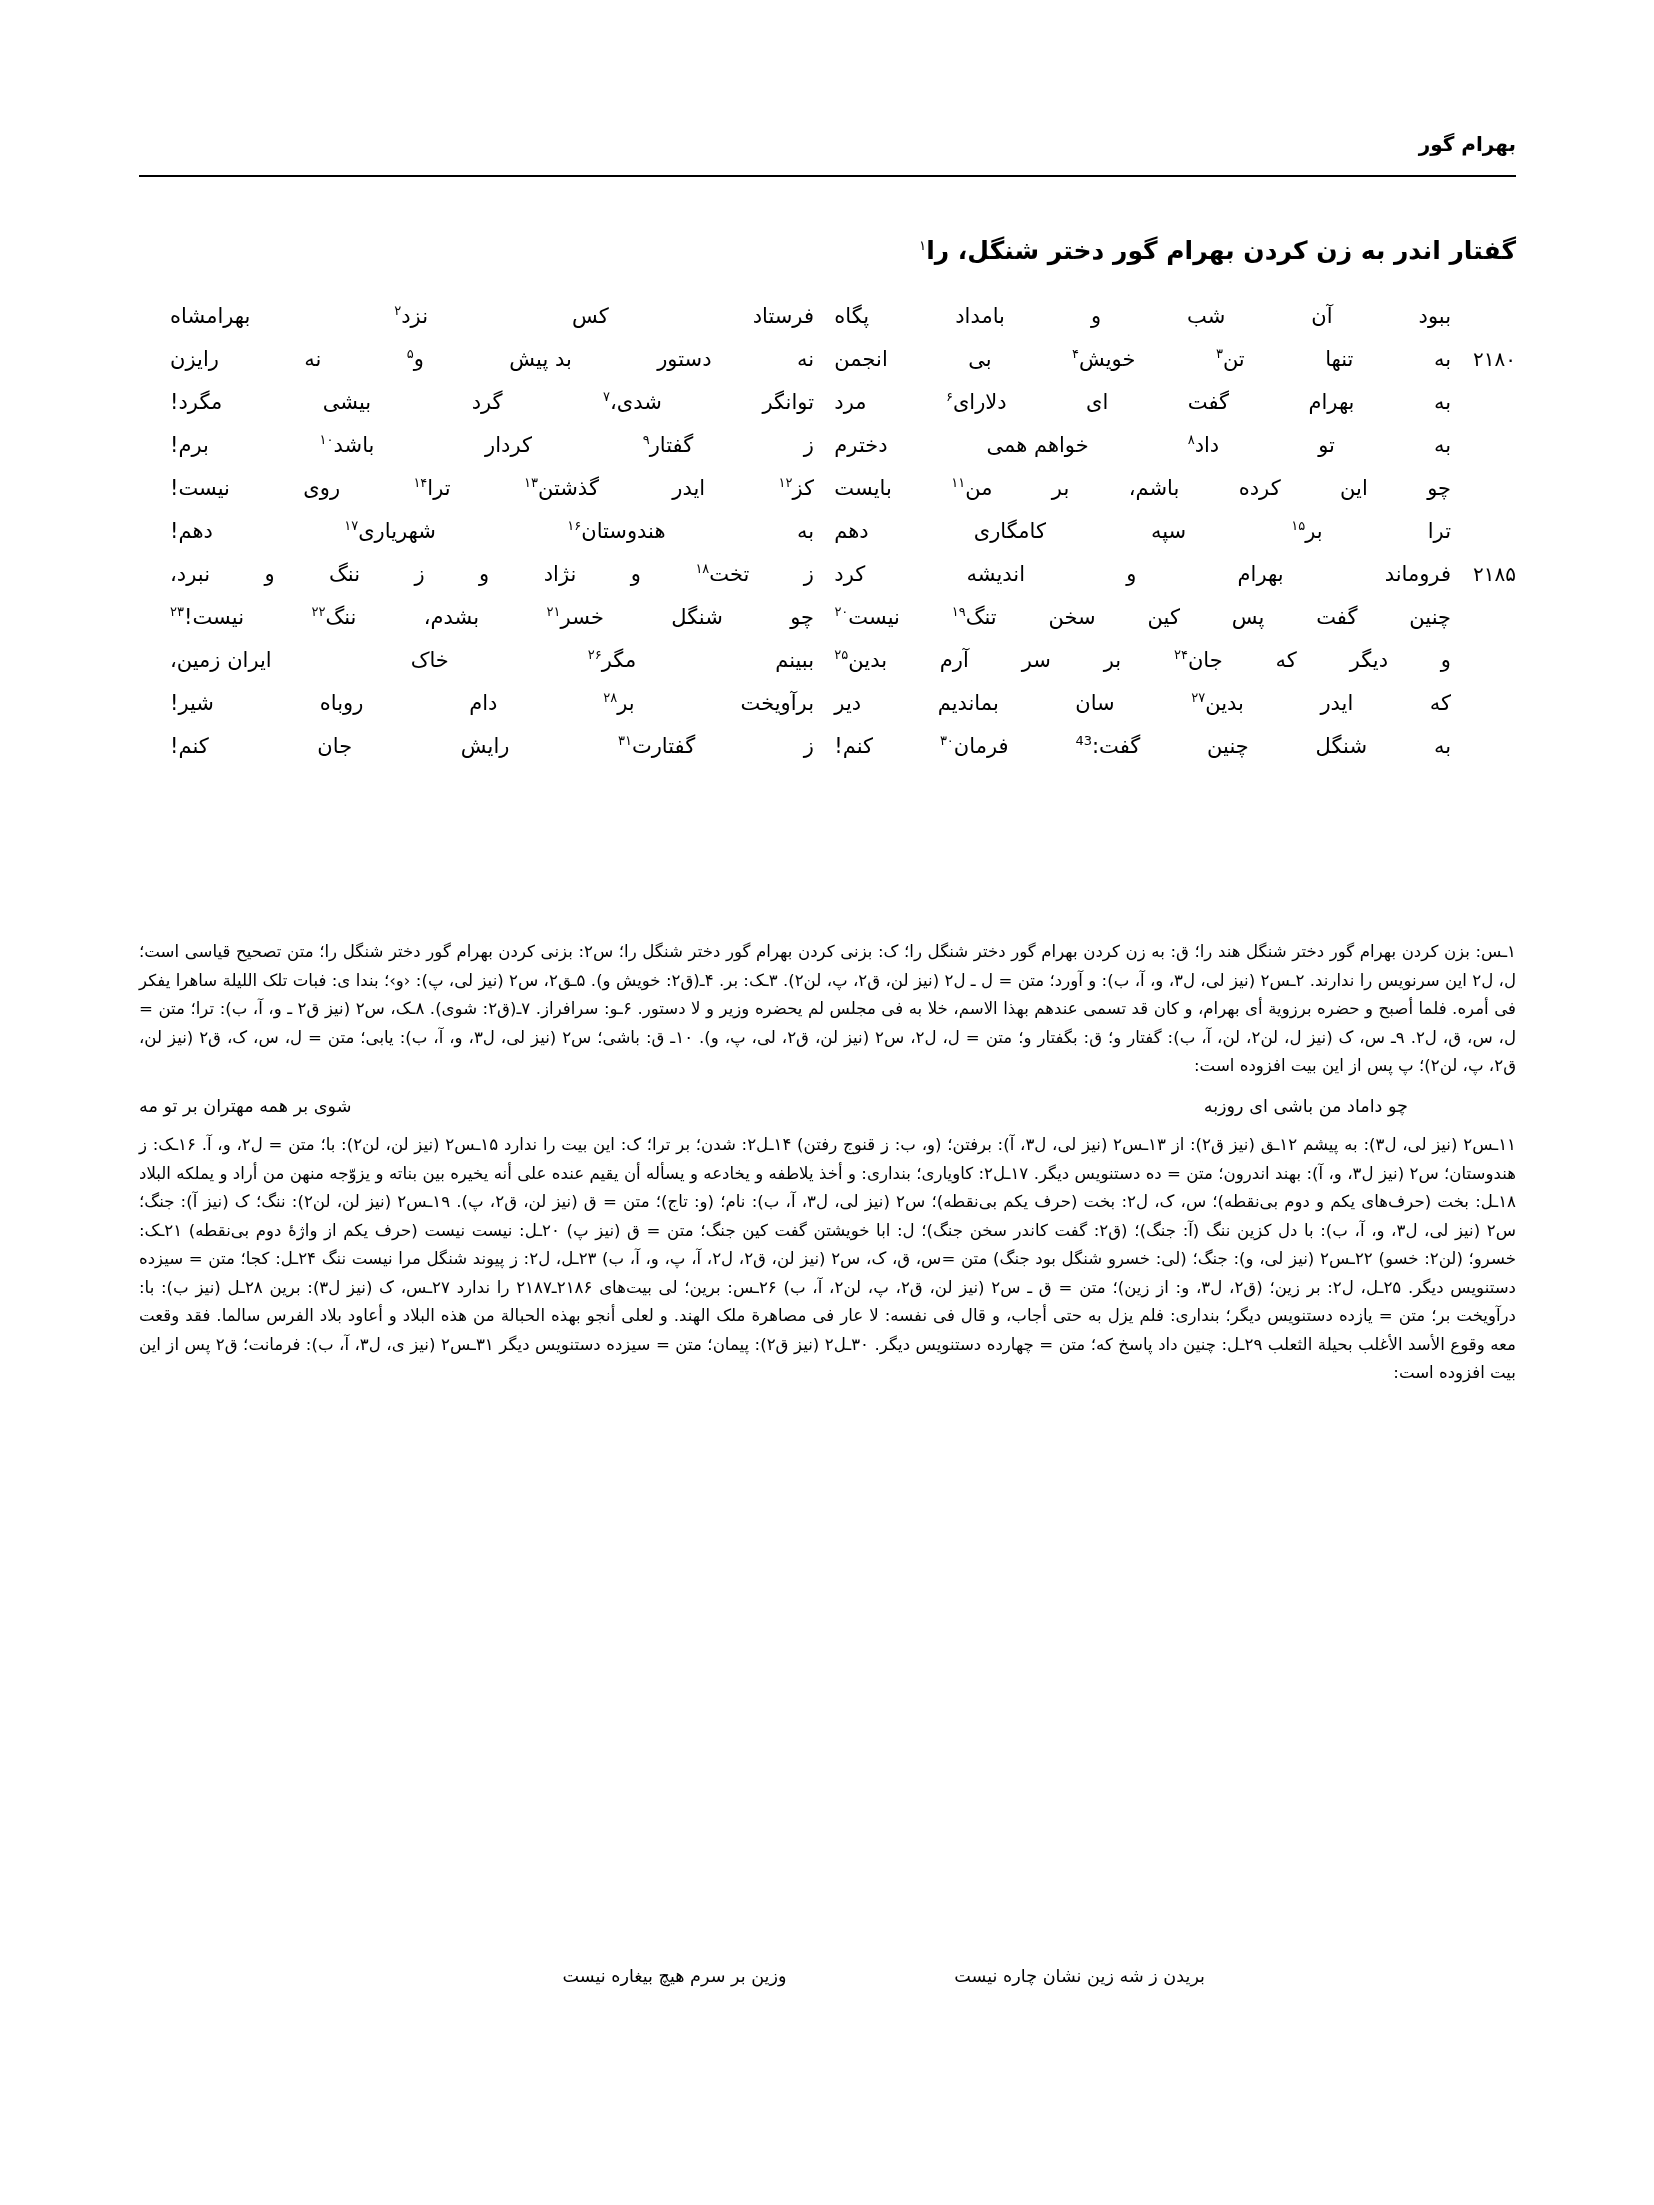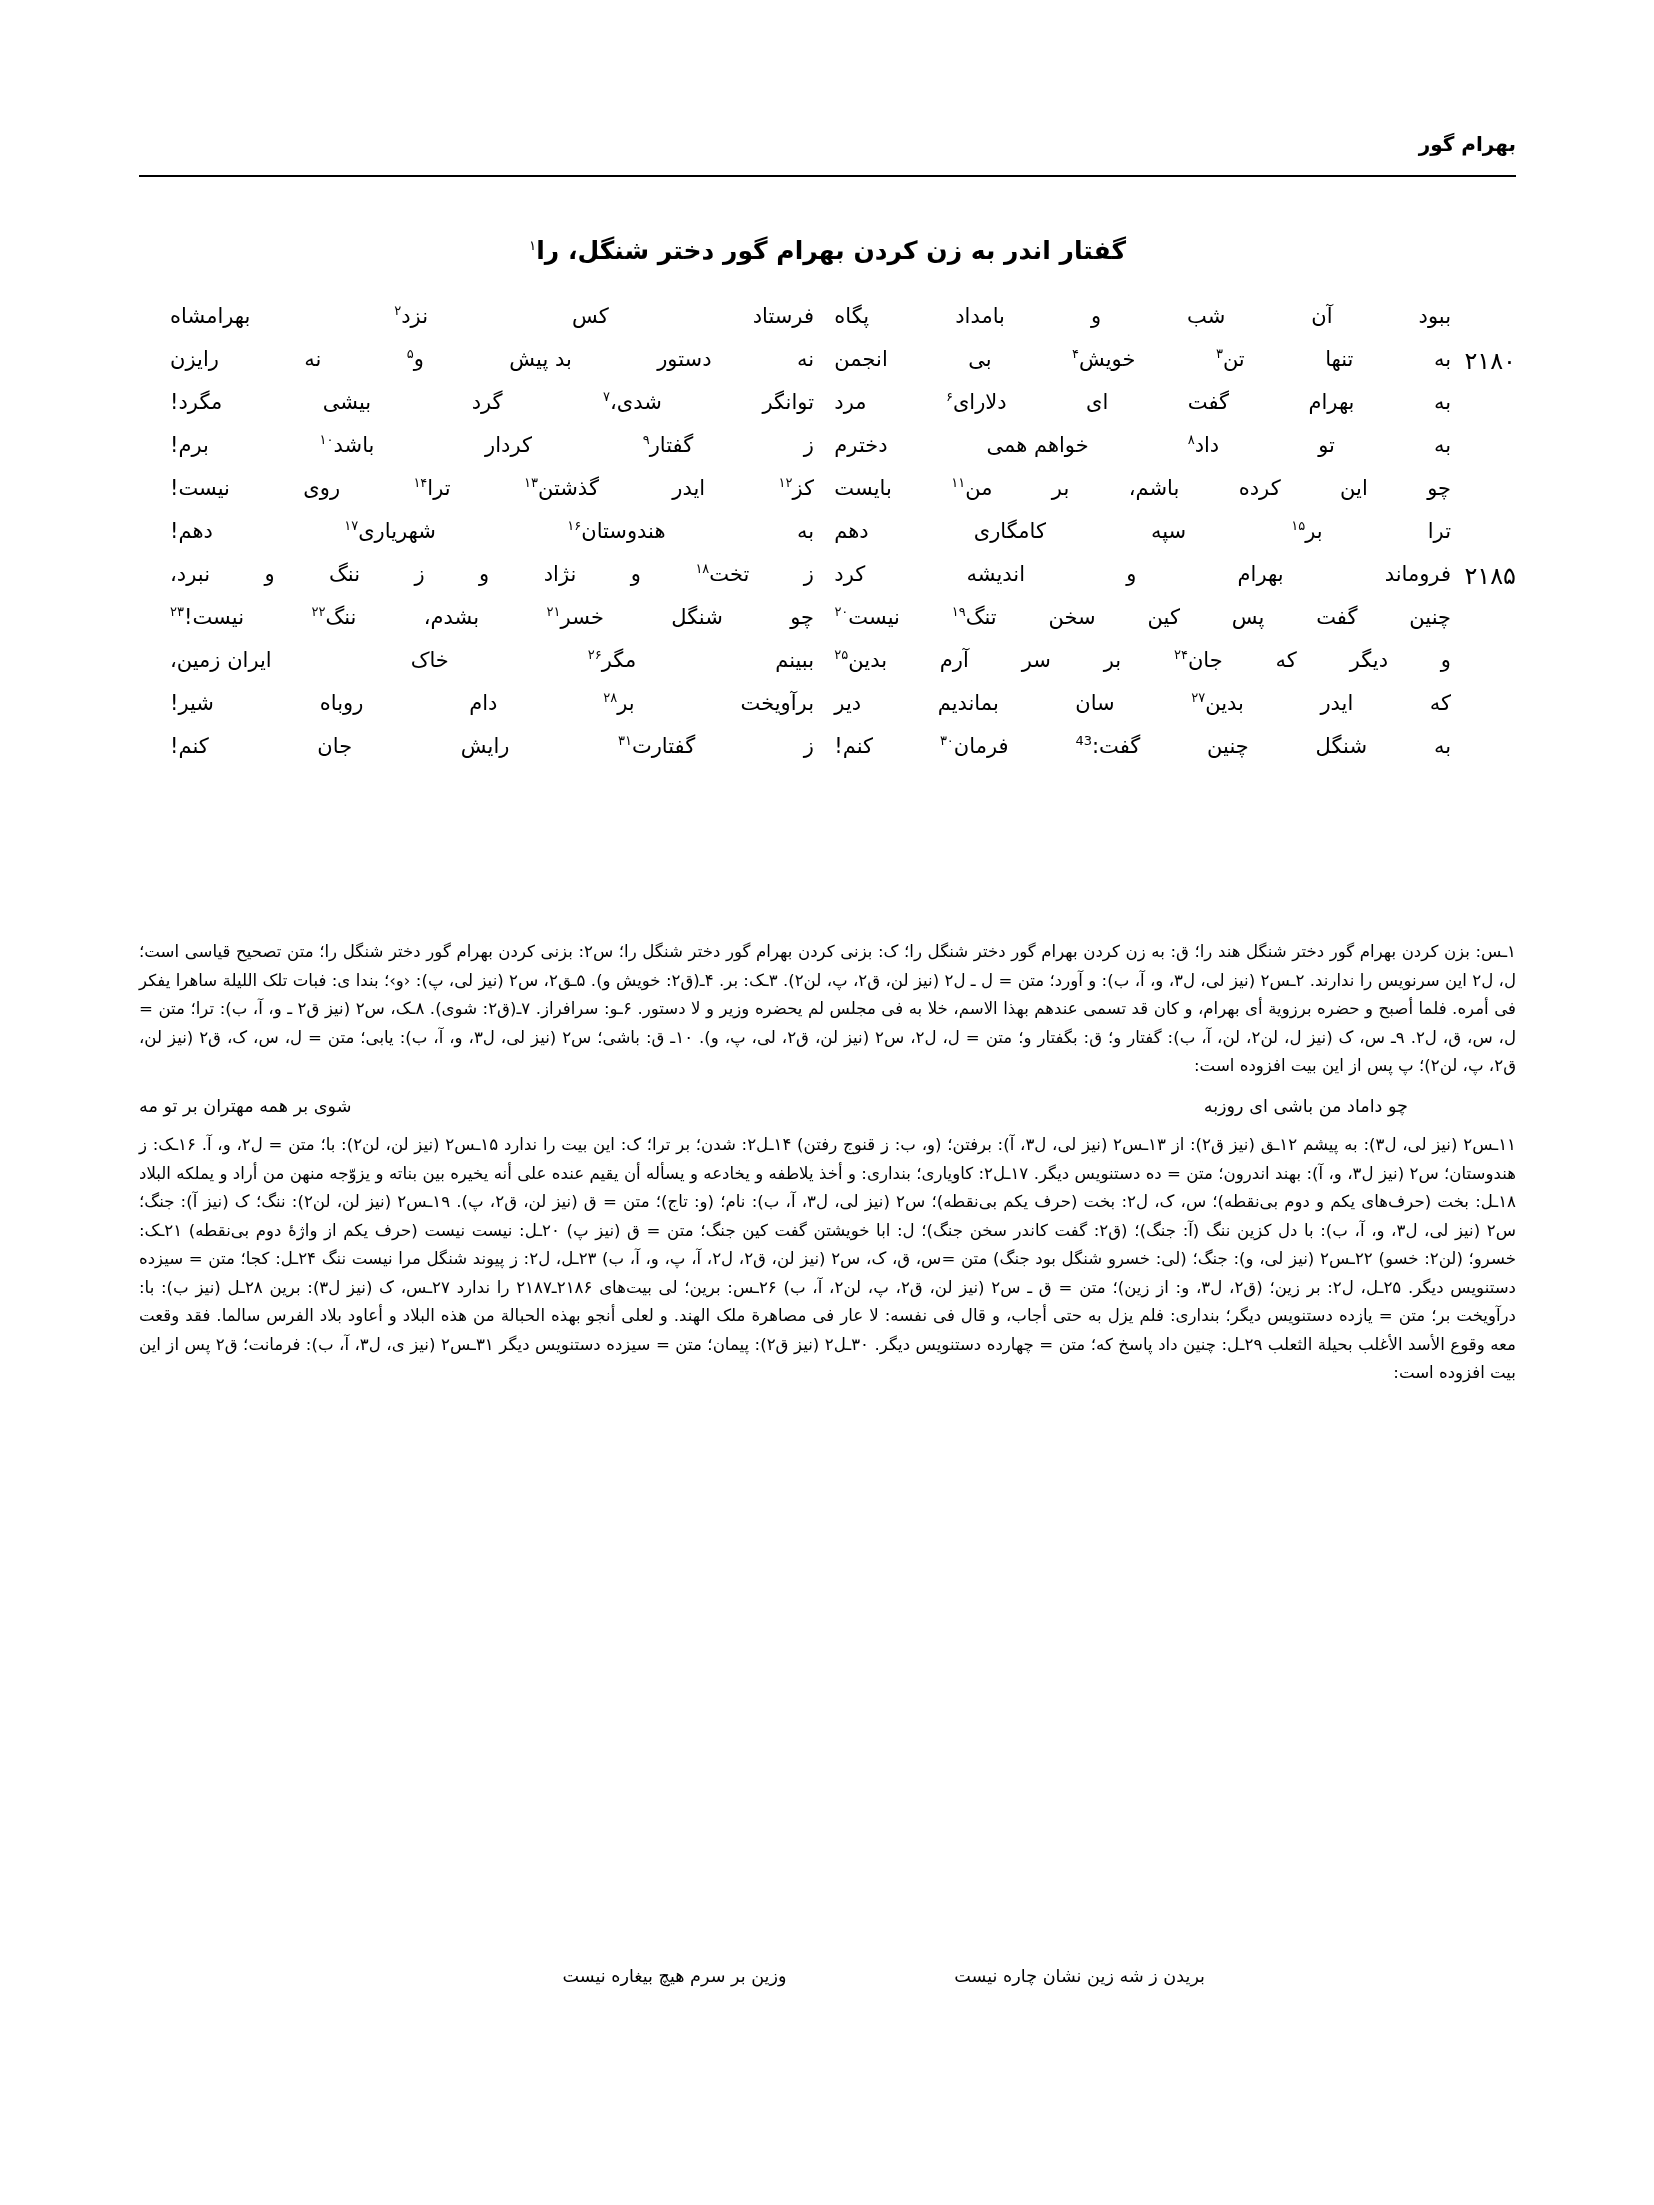--- a/index.html
+++ b/index.html
@@ -51,21 +51,21 @@
     height: 2px;
     background: #000000;
   }
 
   
   .section-title {
     position: absolute;
     top: 218px;
     right: 139px;
     left: 139px;
-    text-align: center;
+    text-align: right;
     font-size: 25px;
     font-weight: bold;
     line-height: 1.25;
     white-space: nowrap;
   }
   .section-title .sup {
     font-size: 13.5px;
     vertical-align: super;
     font-weight: normal;
   }
@@ -107,21 +107,21 @@
     padding-left: 31px;
     display: flex;
     justify-content: space-between;
     direction: rtl;
   }
   .hemi-right .w, .hemi-left .w { display: inline-block; }
 
   .line-number {
     position: absolute;
     right: 0px;
-    font-size: 24px;
+    font-size: 20px;
     font-weight: normal;
     white-space: nowrap;
     direction: rtl;
   }
   sup.fn {
     font-size: 13px;
     vertical-align: super;
     line-height: 0;
     font-weight: normal;
   }

